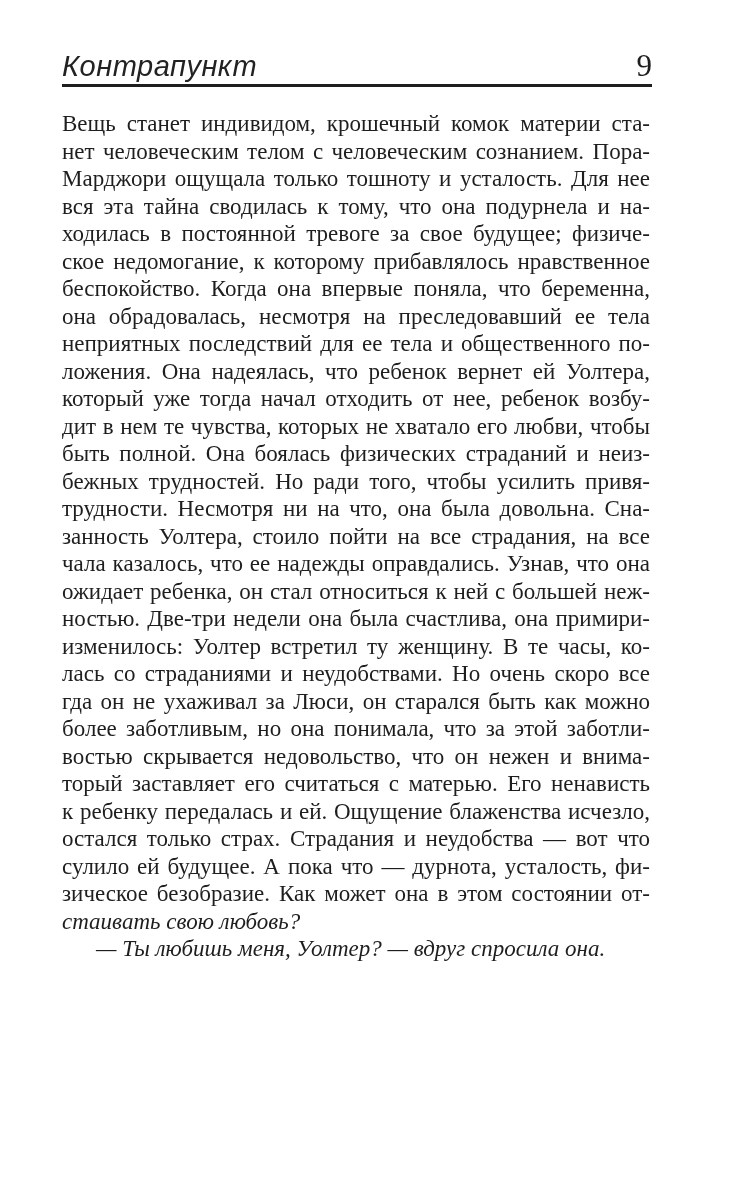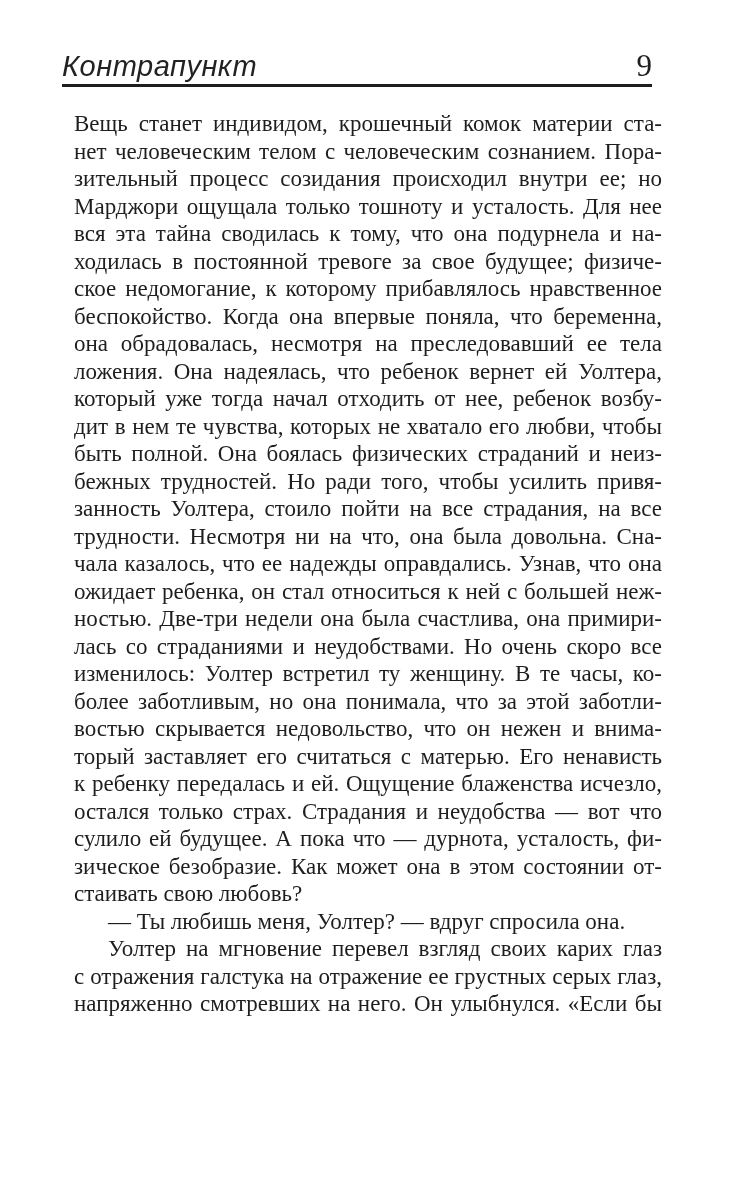--- a/index.html
+++ b/index.html
@@ -47,37 +47,37 @@
     background: #1e1e1e;
   }
   .text-body {
     position: absolute;
     top: 110px;
     left: 62px;
     width: 588px;
     font-family: "Liberation Serif", "DejaVu Serif", serif;
     font-size: 23px;
     color: #1e1e1e;
-    margin-left: 12px;
   }
   .paragraph {
     margin: 0;
     padding: 0;
   }
   .line {
     line-height: 27.5px;
     height: 27.5px;
     overflow: hidden;
     text-align: justify;
     text-align-last: justify;
     white-space: normal;
   }
   .line.no-just {
     text-align: center;
     text-align-last: left;
+    font-style: italic;
   }
   .line.indent {
     text-indent: 34px;
   }
 </style>
 </head>
 <body>
 
 <div class="page">
 
@@ -85,51 +85,47 @@
     <span class="head-title">Контрапункт</span>
     <span class="page-num">9</span>
   </header>
 
   <div class="head-rule"></div>
 
   <main class="text-body" id="text-body">
       <div class="paragraph">
         <div class="line">Вещь станет индивидом, крошечный комок материи ста-</div>
         <div class="line">нет человеческим телом с человеческим сознанием. Пора-</div>
-        <div class="line">зительный процесс созидания происходил внутри ее; но</div>
         <div class="line">Марджори ощущала только тошноту и усталость. Для нее</div>
         <div class="line">вся эта тайна сводилась к тому, что она подурнела и на-</div>
         <div class="line">ходилась в постоянной тревоге за свое будущее; физиче-</div>
         <div class="line">ское недомогание, к которому прибавлялось нравственное</div>
         <div class="line">беспокойство. Когда она впервые поняла, что беременна,</div>
         <div class="line">она обрадовалась, несмотря на преследовавший ее тела</div>
+        <div class="line">неприятных последствий для ее тела и общественного по-</div>
         <div class="line">ложения. Она надеялась, что ребенок вернет ей Уолтера,</div>
         <div class="line">который уже тогда начал отходить от нее, ребенок возбу-</div>
         <div class="line">дит в нем те чувства, которых не хватало его любви, чтобы</div>
         <div class="line">быть полной. Она боялась физических страданий и неиз-</div>
         <div class="line">бежных трудностей. Но ради того, чтобы усилить привя-</div>
+        <div class="line">трудности. Несмотря ни на что, она была довольна. Сна-</div>
         <div class="line">занность Уолтера, стоило пойти на все страдания, на все</div>
-        <div class="line">трудности. Несмотря ни на что, она была довольна. Сна-</div>
         <div class="line">чала казалось, что ее надежды оправдались. Узнав, что она</div>
         <div class="line">ожидает ребенка, он стал относиться к ней с большей неж-</div>
         <div class="line">ностью. Две-три недели она была счастлива, она примири-</div>
+        <div class="line">изменилось: Уолтер встретил ту женщину. В те часы, ко-</div>
         <div class="line">лась со страданиями и неудобствами. Но очень скоро все</div>
-        <div class="line">изменилось: Уолтер встретил ту женщину. В те часы, ко-</div>
+        <div class="line">гда он не ухаживал за Люси, он старался быть как можно</div>
         <div class="line">более заботливым, но она понимала, что за этой заботли-</div>
         <div class="line">востью скрывается недовольство, что он нежен и внима-</div>
         <div class="line">торый заставляет его считаться с матерью. Его ненависть</div>
         <div class="line">к ребенку передалась и ей. Ощущение блаженства исчезло,</div>
         <div class="line">остался только страх. Страдания и неудобства — вот что</div>
         <div class="line">сулило ей будущее. А пока что — дурнота, усталость, фи-</div>
         <div class="line">зическое безобразие. Как может она в этом состоянии от-</div>
         <div class="line no-just">стаивать свою любовь?</div>
       </div>
       <div class="paragraph">
         <div class="line no-just indent">— Ты любишь меня, Уолтер? — вдруг спросила она.</div>
       </div>
-      <div class="paragraph">
-        <div class="line indent">Уолтер на мгновение перевел взгляд своих карих глаз</div>
-        <div class="line">с отражения галстука на отражение ее грустных серых глаз,</div>
-        <div class="line">напряженно смотревших на него. Он улыбнулся. «Если бы</div>
-      </div>
     </main>
 
 </div>
 
 </body></html>

